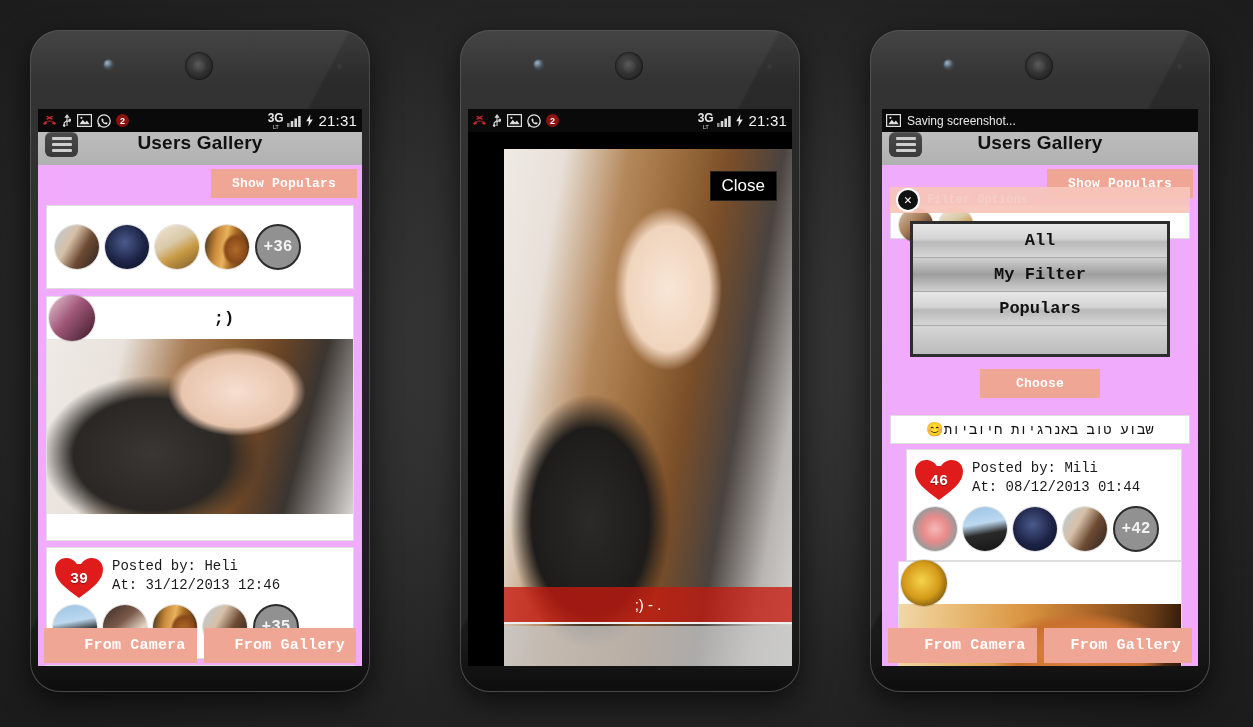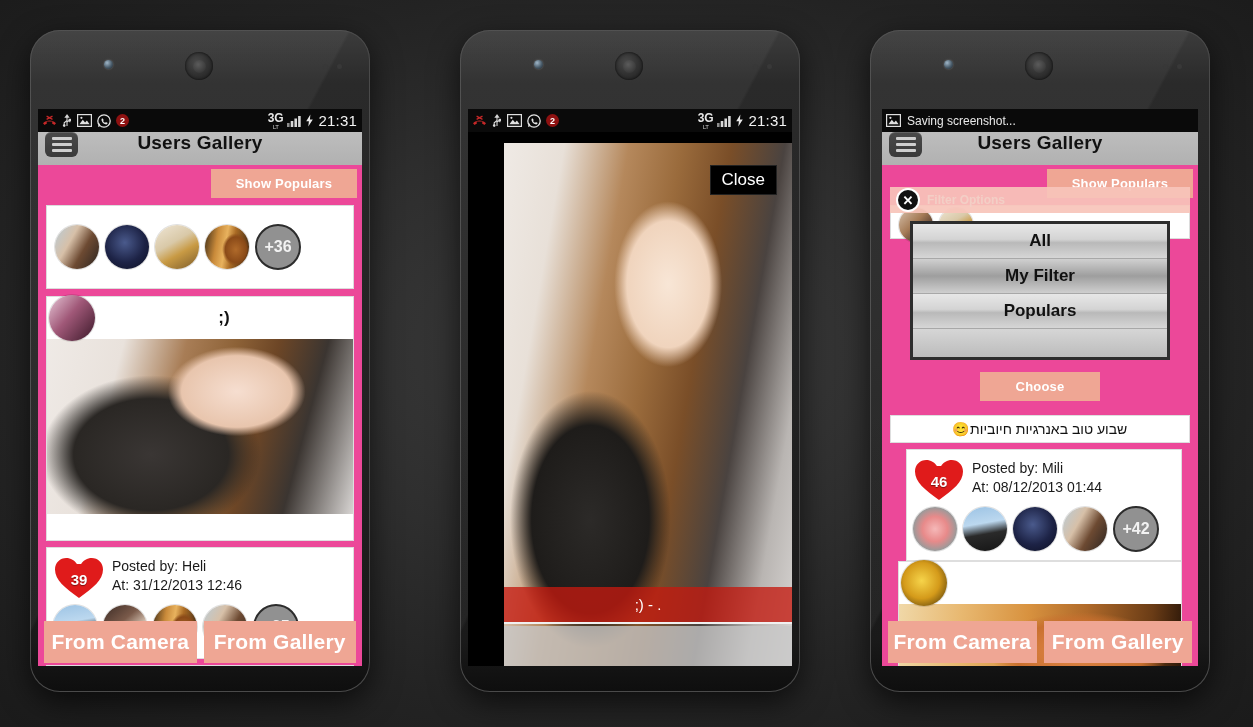--- a/index.html
+++ b/index.html
@@ -50,21 +50,21 @@
   
   .appbar{ height:51px; background:linear-gradient(180deg,#bdbdbd,#b2b2b2 60%,#a9a9a9);
     display:flex; align-items:flex-start; position:relative; border-bottom:1px solid #8f8f8f;}
   .hamb{ width:33px;height:25px;margin-left:7px;border-radius:6px;
     background:linear-gradient(180deg,#4a4a4a,#3a3a3a); display:flex;flex-direction:column;
     justify-content:center;align-items:center;gap:3px; box-shadow:inset 0 1px 0 rgba(255,255,255,.14);}
   .hamb i{ display:block;width:20px;height:3px;background:#cfcfcf;border-radius:1px;}
   .appbar h1{ position:absolute;left:0;right:0;text-align:center;font-size:19px;color:#111;
     font-weight:bold; letter-spacing:.2px; pointer-events:none;}
 
-  .appbody{ background:#ec4899; position:absolute; left:0;right:0;top:56px;bottom:0; overflow:hidden;}
+  .appbody{ background:#f0abfc; position:absolute; left:0;right:0;top:56px;bottom:0; overflow:hidden;font-family:Liberation Mono, monospace;}
   .salmon-btn{ background:#efa694; color:#fff; font-weight:bold; text-align:center;
     font-size:13px; padding:7px 0; letter-spacing:.2px; }
   .row-populars{ display:flex; justify-content:flex-end; padding:4px 5px 0 0;}
   .row-populars .salmon-btn{ width:146px; }
 
   .card{ background:#fff; margin:7px 8px; border:1px solid #dcdcdc; }
   .avatar-strip{ display:flex; align-items:center; gap:6px; padding:18px 8px;}
   .av{ width:44px;height:44px;border-radius:50%; background-size:cover; background-position:center;
     box-shadow:0 0 0 1px rgba(0,0,0,.12); flex:none;}
   .av-more{ width:46px;height:46px;border-radius:50%;background:#919191;border:2px solid #2c2c2c;
@@ -79,21 +79,21 @@
   .meta-card{ background:#fff; margin:6px 8px; border:1px solid #dedede; padding:4px 0 6px;}
   .meta-top{ display:flex; align-items:flex-start; gap:7px; padding:2px 6px 2px 6px;}
   .heart{ position:relative; width:52px;height:46px; flex:none;}
   .heart svg{ position:absolute; inset:0; }
   .heart span{ position:absolute; left:0;right:0; top:17px; text-align:center;
     font-size:15px;font-weight:bold;color:#fff; text-shadow:0 1px 1px rgba(0,0,0,.45);}
   .meta-lines{ padding-top:3px; }
   .meta-lines div{ font-size:14px; color:#1a1a1a; line-height:1.38; }
 
   .bottom-bar{ position:absolute; left:0;right:0;bottom:0; display:flex; gap:7px; padding:0 6px 3px; }
-  .bottom-bar .salmon-btn{ flex:1; font-size:21px; padding:9px 4px; }
+  .bottom-bar .salmon-btn{ flex:1; font-size:15px; padding:9px 11px;text-align:right; }
 
   
   .ph-selfie{
     background-image:
       radial-gradient(ellipse 30% 34% at 62% 30%, #f6ded0 0%, #e8c5ad 60%, rgba(232,197,173,0) 75%),
       radial-gradient(ellipse 46% 58% at 34% 66%, #3a3634 0%, #2a2724 55%, rgba(42,39,36,0) 78%),
       linear-gradient(105deg, #efeae6 0%, #e9e2dc 22%, #a87d56 40%, #8d6237 54%, #6d4626 66%, #3b3531 80%, #d8d5d3 100%);
   }
   .ph-night{
     background-image:
@@ -337,21 +337,21 @@
         </span>
         <span class="ic">
           <svg width="9" height="13" viewBox="0 0 9 13">
               <path d="M5.4.5L1.2 7.2h2.7L3.3 12.5 7.8 5.4H4.9z" fill="#e8e8e8"></path>
             </svg>
         </span>
         <span class="sb-time">21:31</span>
       </div>
     </div>
 
-    <div class="viewer" style="top:34px;margin-left:36px;">
+    <div class="viewer" style="top:40px;margin-left:36px;">
       <div class="viewer-img"></div>
       <div class="viewer-close">Close</div>
       <div class="viewer-caption">;) - .</div>
       <div class="viewer-bottomstrip"></div>
     </div>
   </div>
 </div>
 
 <div class="phone" style="left:870px; top:30px; width:340px; height:662px;">
   <div class="glass-sheen"></div>

